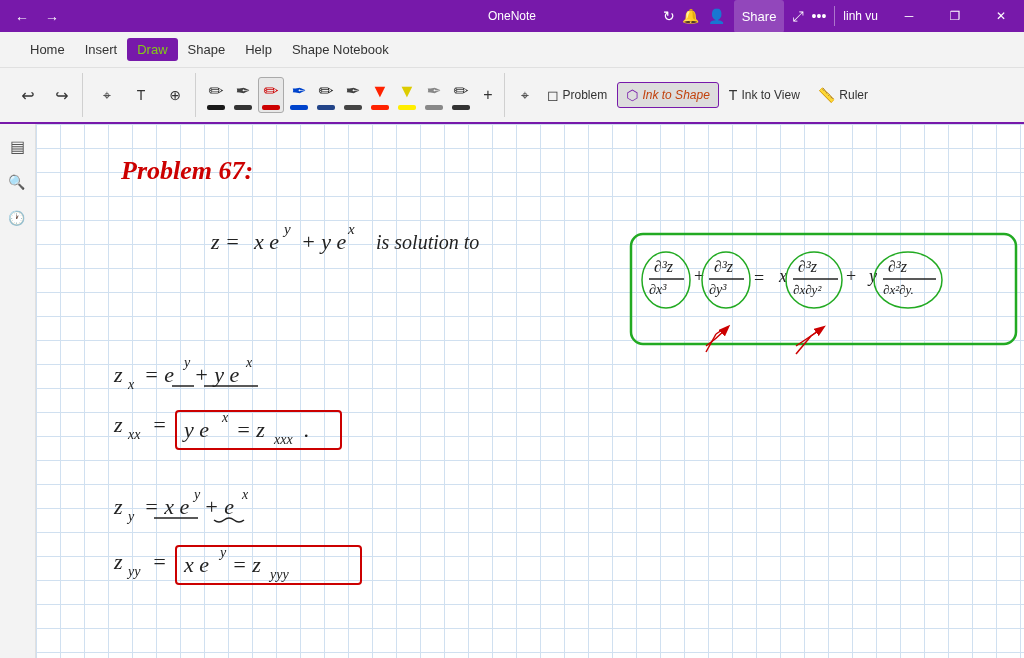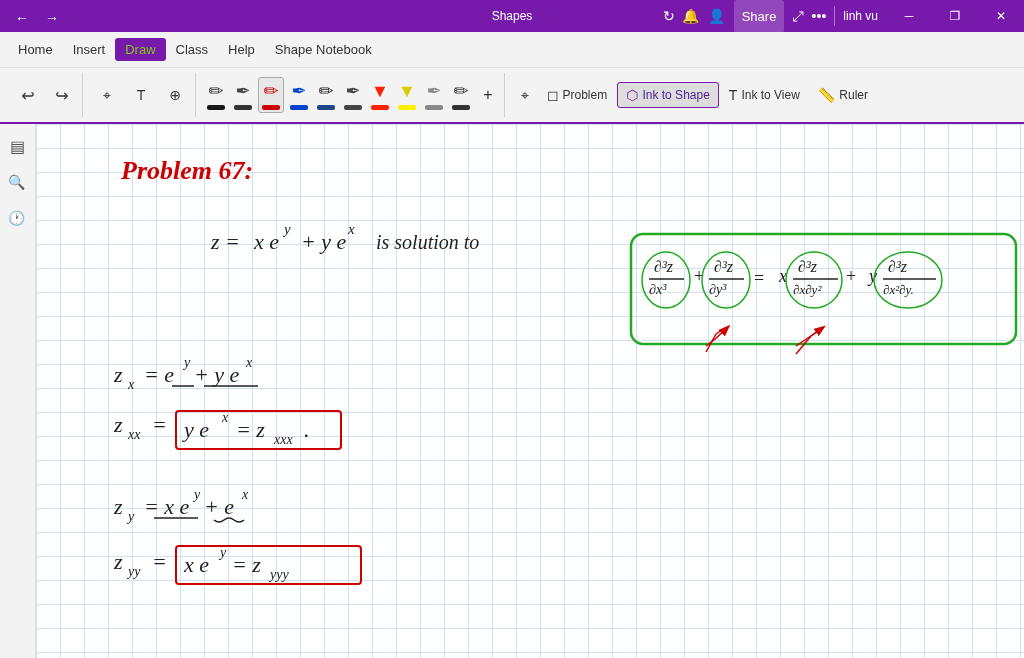--- a/index.html
+++ b/index.html
@@ -44,21 +44,21 @@
     }
 
     
     #menubar {
       width: 100%;
       height: 36px;
       background: #f3f3f3;
       display: flex;
       align-items: center;
       border-bottom: 1px solid #e0e0e0;
-      padding: 0 8px;
+      padding: 0 20px;
     }
     .menu-item {
       padding: 4px 10px;
       font-size: 13px;
       cursor: pointer;
       border-radius: 3px;
       color: #333;
     }
     .menu-item.active { color: #84cc16; background: #7719aa; }
 
@@ -158,21 +158,21 @@
     }
   </style>
 </head>
 <body>
 
 <div id="titlebar">
   <div class="nav-btns">
     <div class="nav-btn">←</div>
     <div class="nav-btn">→</div>
   </div>
-  <div class="title">Shapes</div>
+  <div class="title">OneNote</div>
   <div class="user-area">
     <span style="font-size:14px;">↻</span>
     <span style="font-size:14px;">🔔</span>
     <span style="font-size:14px;">👤</span>
     <span style="font-size:13px; background:rgba(255,255,255,0.2); padding:9px 8px; border-radius:3px; cursor:pointer;">Share</span>
     <span style="font-size:14px;">⤢</span>
     <span style="font-size:14px;">•••</span>
     <span style="width:1px; height:20px; background:rgba(255,255,255,0.4);"></span>
     <span>linh vu</span>
   </div>
@@ -180,21 +180,21 @@
     <div class="win-btn">─</div>
     <div class="win-btn">❐</div>
     <div class="win-btn close">✕</div>
   </div>
 </div>
 
 <div id="menubar">
   <div class="menu-item">Home</div>
   <div class="menu-item">Insert</div>
   <div class="menu-item active">Draw</div>
-  <div class="menu-item">Class</div>
+  <div class="menu-item">Shape</div>
   <div class="menu-item">Help</div>
   <div class="menu-item">Shape Notebook</div>
 </div>
 
 <div id="toolbar">
 
   <div class="toolbar-group">
     <div class="tb-btn">
       <span style="font-size:16px;">↩</span>
     </div>
@@ -275,21 +275,21 @@
   <div class="toolbar-group">
     <div class="ink-shape-btn">
       <span style="font-size:14px;">⌖</span>
     </div>
     <div class="ink-shape-btn">
       <span style="font-size:14px;">◻</span>
       <span>Problem</span>
     </div>
     <div class="ink-shape-btn active">
       <span style="font-size:14px; color:#7719aa;">⬡</span>
-      <span style="color:#4c1d95;">Ink to Shape</span>
+      <span style="color:#c2410c;font-style:italic;">Ink to Shape</span>
     </div>
     <div class="ink-shape-btn">
       <span style="font-size:14px;">T</span>
       <span>Ink to View</span>
     </div>
     <div class="ruler-btn">
       <span style="font-size:14px;">📏</span>
       <span>Ruler</span>
     </div>
   </div>

